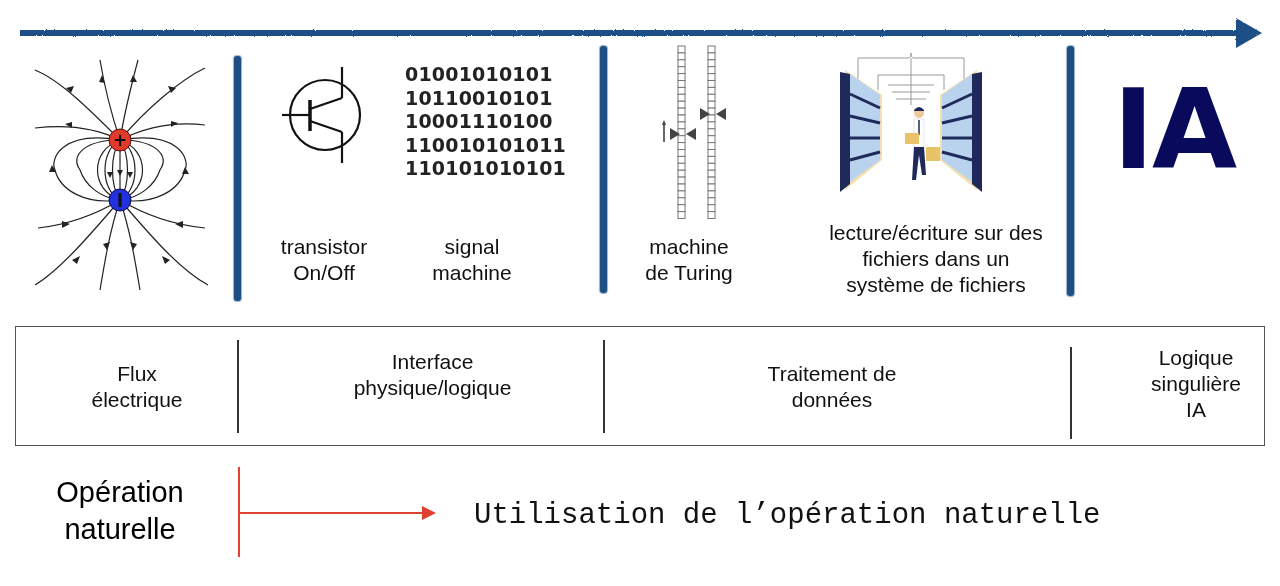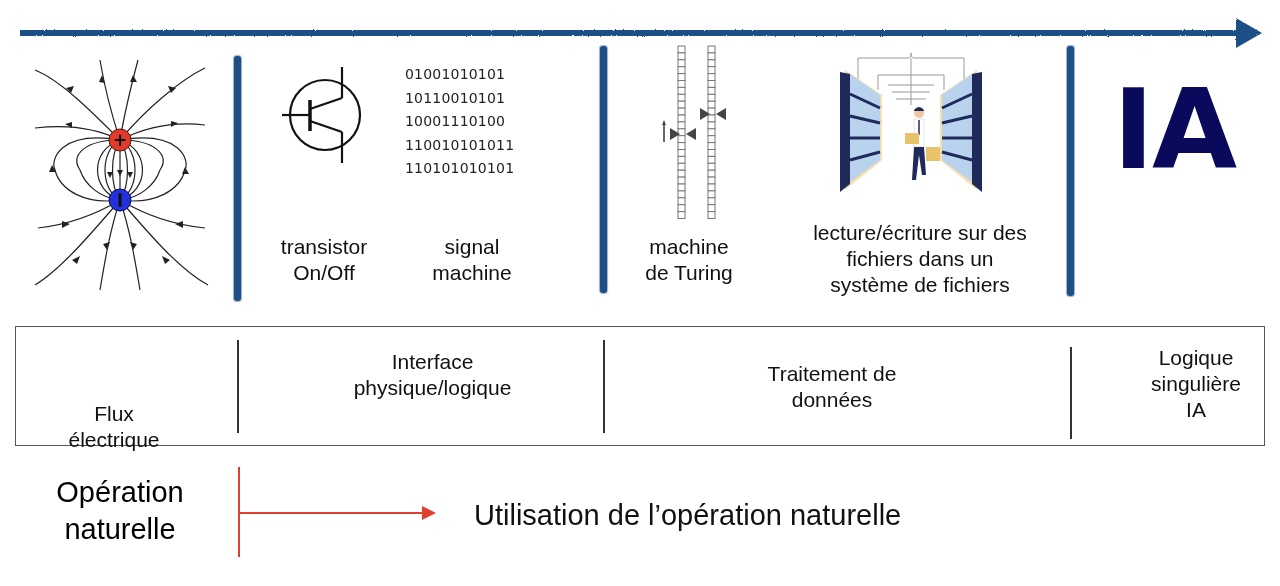--- a/index.html
+++ b/index.html
@@ -4,31 +4,31 @@
 <style>
   html, body { margin: 0; padding: 0; background: #ffffff; }
   body { width: 1280px; height: 586px; position: relative; overflow: hidden;
          font-family: "Liberation Sans", sans-serif; color: #111; }
   .abs { position: absolute; }
   .timeline-svg { position: absolute; left: 0; top: 0; }
   .vbar { position: absolute; width: 7px; background: #1d4f85; border-radius: 3px;
           box-shadow: 0 0 1px 1px rgba(29,79,133,0.45); }
   .caption { position: absolute; text-align: center; font-size: 21px; line-height: 26px; color: #111; }
   .binary { position: absolute; left: 405px; top: 63px; width: 135px; 
-            font-family: "DejaVu Sans", sans-serif; font-size: 14px; line-height: 23.5px; color: #222; letter-spacing: 0.2px; }
+            font-family: "DejaVu Sans", sans-serif; font-size: 19px; line-height: 23.5px; color: #222; letter-spacing: 0.2px; font-weight: bold; }
   .binary div { white-space: nowrap; }
   .ia-logo { position: absolute; left: 1113px; top: 85px; font-family: "DejaVu Sans", sans-serif;
              font-weight: bold; font-size: 110px; line-height: 90px; color: #0a0a5c; letter-spacing: -2px; }
   .table-box { position: absolute; left: 15px; top: 326px; width: 1250px; height: 120px;
                border: 1.5px solid #555; box-sizing: border-box; }
   .tdiv { position: absolute; width: 1.5px; background: #333; }
   .cell { position: absolute; text-align: center; font-size: 21px; line-height: 26px; color: #111; }
   .op-left { position: absolute; left: 30px; top: 474px; width: 180px; text-align: center;
              font-size: 29px; line-height: 37px; color: #000000; }
-  .op-right { position: absolute; left: 474px; top: 497px; font-size: 29px; line-height: 37px; color: #111; white-space: nowrap; }
+  .op-right { position: absolute; left: 474px; top: 497px; font-size: 29px; line-height: 37px; color: #111; white-space: nowrap; font-family: Liberation Mono, monospace; }
 </style>
 </head>
 <body>
 
 <svg class="timeline-svg" width="1280" height="60" viewBox="0 0 1280 60">
   <defs>
     <filter id="rough" x="-5%" y="-50%" width="110%" height="200%">
       <feTurbulence type="fractalNoise" baseFrequency="0.9" numOctaves="2" result="n"></feTurbulence>
       <feDisplacementMap in="SourceGraphic" in2="n" scale="2.2"></feDisplacementMap>
     </filter>
@@ -227,34 +227,34 @@
 
   <circle cx="89" cy="63" r="5" fill="#f0c8a0"></circle>
   <path d="M84 60 Q 89 54 94 60 L 94 61 L 84 61 Z" fill="#1f2a5a"></path>
   <rect x="84" y="69" width="10" height="28" fill="#fff" stroke="#ccc" stroke-width="0.5"></rect>
   <line x1="89" y1="70" x2="89" y2="85" stroke="#1f2a5a" stroke-width="1.5"></line>
   <rect x="75" y="83" width="14" height="11" fill="#e8c36a"></rect>
   <rect x="96" y="97" width="14" height="14" fill="#e8c36a"></rect>
   <path d="M84 97 L 94 97 L 96 125 L 92 125 L 89 105 L 86 130 L 82 130 Z" fill="#1f2a5a"></path>
 </svg>
 
-<div class="caption" style="left:760px; top:220px; width:320px;">
+<div class="caption" style="left:776px; top:220px; width:320px;">
   <div>lecture/écriture sur des</div>
   <div>fichiers dans un</div>
   <div>système de fichiers</div>
 </div>
 
 <div class="ia-logo">IA</div>
 
 <div class="table-box"></div>
 <div class="tdiv" style="left:237px; top:340px; height:93px;"></div>
 <div class="tdiv" style="left:603px; top:340px; height:93px;"></div>
 <div class="tdiv" style="left:1070px; top:347px; height:92px;"></div>
 
-<div class="cell" style="left:3px; top:361px; width:222px;margin-top:40px;">
+<div class="cell" style="left:26px; top:361px; width:222px;">
   <div>Flux</div>
   <div>électrique</div>
 </div>
 <div class="cell" style="left:238px; top:349px; width:389px;">
   <div>Interface</div>
   <div>physique/logique</div>
 </div>
 <div class="cell" style="left:604px; top:361px; width:456px;">
   <div>Traitement de</div>
   <div>données</div>

